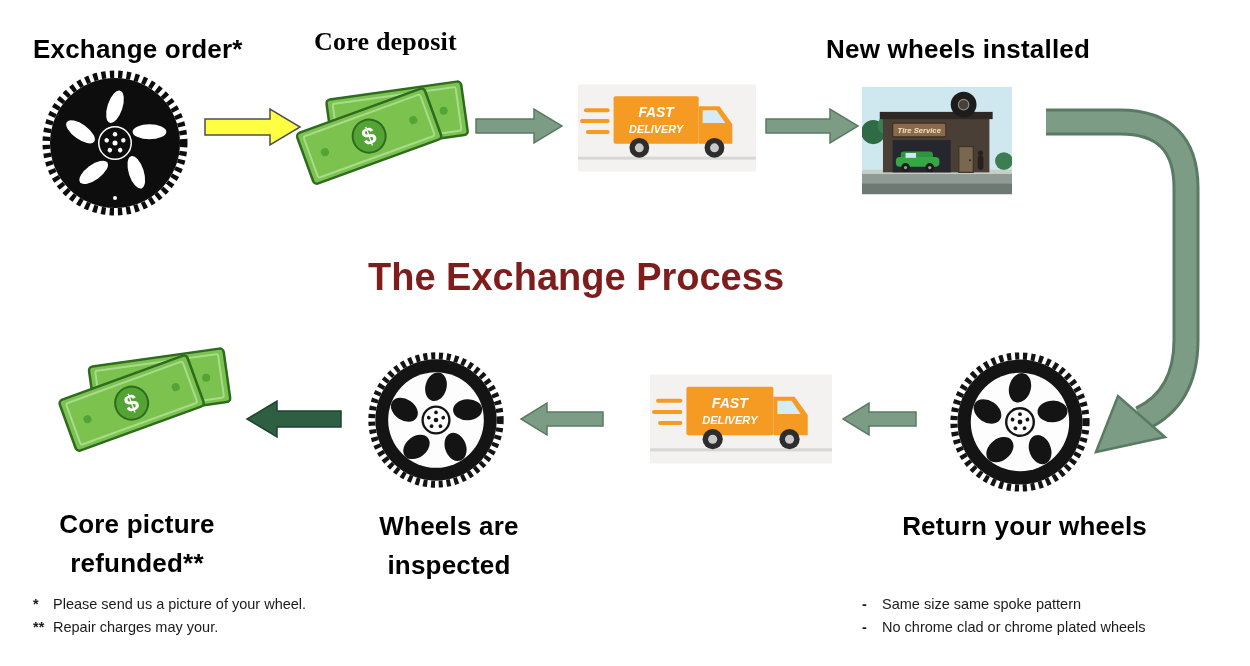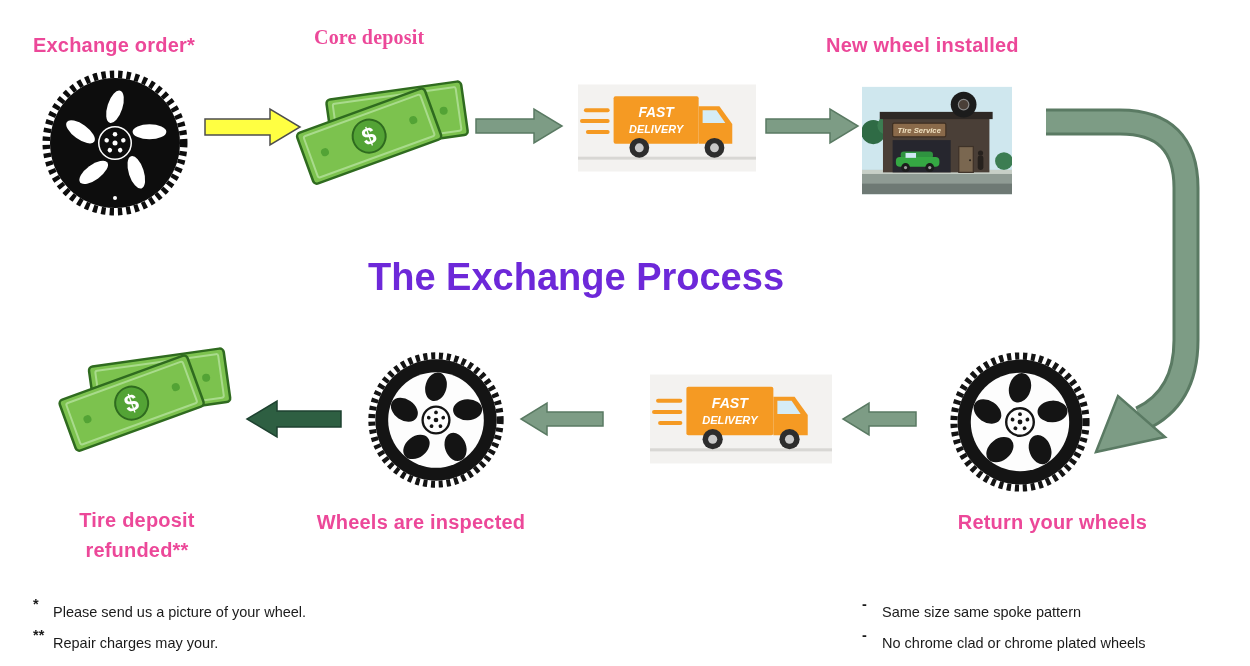--- a/index.html
+++ b/index.html
@@ -11,34 +11,34 @@
     overflow: hidden;
   }
   .arrows {
     position: absolute; inset: 0; width: 1250px; height: 666px;
     z-index: 1;
   }
   .icon { position: absolute; z-index: 2; }
   .icon svg { display: block; width: 100%; height: 100%; }
   .label {
     position: absolute; z-index: 3;
-    font-size: 20px; font-weight: 600; color: #ec4899;
+    font-size: 26px; font-weight: 600; color: #000000;
     letter-spacing: 0.2px; line-height: 1.5;
   }
   .label.center { text-align: center; }
   .title {
     position: absolute; z-index: 3;
     left: 251px; top: 256px; width: 650px;
     text-align: center;
-    font-size: 38px; font-weight: 700; color: #6d28d9;
+    font-size: 38px; font-weight: 700; color: #7f1d1d;
   }
   .footnotes { position: absolute; z-index: 3; font-size: 14.5px; color: #1b1b1b; }
   .fn-line { display: flex; margin-bottom: 7px; }
   .fn-marker { width: 20px; flex: 0 0 20px; font-weight: 600; }
-  .fn-text { flex: 1; margin-top: 8px; }
+  .fn-text { flex: 1; }
 </style>
 </head>
 <body>
 
 <svg class="arrows" viewBox="0 0 1250 666">
 
   <polygon points="205,119 270,119 270,109 300,127 270,145 270,135 205,135" fill="#FFFF42" stroke="#4d4d4d" stroke-width="1.5"></polygon>
   <polygon points="476,119 534,119 534,109 562,126 534,143 534,133 476,133" fill="#7D9C85" stroke="#5A7A63" stroke-width="1.5"></polygon>
   <polygon points="766,119 830,119 830,109 858,126 830,143 830,133 766,133" fill="#7D9C85" stroke="#5A7A63" stroke-width="1.5"></polygon>
 
@@ -114,21 +114,21 @@
     <text x="79" y="49" text-anchor="middle" font-size="11" font-weight="bold" font-style="italic" fill="#ffffff">DELIVERY</text>
     <path d="M122 22 L143 22 L156 40 L156 60 L122 60 Z" fill="#F59A23"></path>
     <path d="M126 26 L140 26 L149 39 L126 39 Z" fill="#d5ecf6"></path>
     <circle cx="62" cy="64" r="10" fill="#2d2d2d"></circle>
       <circle cx="62" cy="64" r="4.5" fill="#c9c9c9"></circle>
     <circle cx="138" cy="64" r="10" fill="#2d2d2d"></circle>
       <circle cx="138" cy="64" r="4.5" fill="#c9c9c9"></circle>
   </svg>
 </div>
 
-<div class="label" style="left:826px; top:30px;">New wheel installed</div>
+<div class="label" style="left:826px; top:30px;">New wheels installed</div>
 
 <div class="icon" style="left:862px; top:74px; width:150px; height:133px;">
   <svg viewBox="0 0 186 133">
     <rect width="186" height="133" fill="#cfe7ee"></rect>
     <circle cx="14" cy="56" r="15" fill="#2F6B45"></circle>
     <circle cx="30" cy="48" r="11" fill="#3C7D52"></circle>
     <circle cx="176" cy="92" r="11" fill="#3C7D52"></circle>
     <rect x="0" y="103" width="186" height="30" fill="#8F9B94"></rect>
     <rect x="0" y="103" width="186" height="5" fill="#C7CFC7"></rect>
     <rect x="0" y="120" width="186" height="13" fill="#6E7974"></rect>
@@ -169,21 +169,21 @@
       <rect x="0" y="0" width="136" height="54" rx="4" fill="#7CC24E" stroke="#2F6B1F" stroke-width="2.5"></rect>
       <rect x="6" y="5" width="124" height="44" rx="2" fill="none" stroke="#A9DB8C" stroke-width="2"></rect>
       <circle cx="21" cy="27" r="4" fill="#53A335"></circle>
       <circle cx="115" cy="27" r="4" fill="#53A335"></circle>
       <circle cx="68" cy="27" r="16.5" fill="#53A335" stroke="#2F6B1F" stroke-width="2"></circle>
       <text x="68" y="35" text-anchor="middle" font-size="24" font-weight="bold" fill="#ffffff">$</text>
     </g>
   </svg>
 </div>
 
-<div class="label center" style="left:27px; top:505px; width:220px;">Tire deposit refunded**</div>
+<div class="label center" style="left:27px; top:505px; width:220px;">Core picture refunded**</div>
 
 <div class="icon" style="left:366px; top:350px; width:140px; height:140px;">
   <svg viewBox="0 0 120 120">
     <circle cx="60" cy="60" r="55" fill="none" stroke="#141414" stroke-width="6" stroke-dasharray="3.5 3.2"></circle>
     <circle cx="60" cy="60" r="52" fill="#141414"></circle>
     <circle cx="60" cy="60" r="41" fill="#fdfdfd"></circle>
     <g fill="#141414">
       <ellipse cx="60" cy="31.5" rx="9" ry="12.5" transform="rotate(16 60 31.5)"></ellipse>
       <ellipse cx="60" cy="31.5" rx="9" ry="12.5" transform="rotate(72 60 60) rotate(16 60 31.5)"></ellipse>
       <ellipse cx="60" cy="31.5" rx="9" ry="12.5" transform="rotate(144 60 60) rotate(16 60 31.5)"></ellipse>
@@ -195,21 +195,21 @@
       <circle cx="60" cy="53.5" r="1.6"></circle>
       <circle cx="60" cy="53.5" r="1.6" transform="rotate(72 60 60)"></circle>
       <circle cx="60" cy="53.5" r="1.6" transform="rotate(144 60 60)"></circle>
       <circle cx="60" cy="53.5" r="1.6" transform="rotate(216 60 60)"></circle>
       <circle cx="60" cy="53.5" r="1.6" transform="rotate(288 60 60)"></circle>
       <circle cx="60" cy="60" r="2"></circle>
     </g>
   </svg>
 </div>
 
-<div class="label center" style="left:296px; top:507px; width:250px;">Wheels are inspected</div>
+<div class="label center" style="left:324px; top:507px; width:250px;">Wheels are inspected</div>
 
 <div class="icon" style="left:650px; top:374px; width:182px; height:90px;">
   <svg viewBox="0 0 180 88">
     <rect x="0" y="0" width="180" height="88" fill="#f3f2f0"></rect>
     <rect x="0" y="73" width="180" height="3" fill="#d8d7d4"></rect>
     <g fill="#F59A23">
       <rect x="6" y="24" width="26" height="4" rx="2"></rect>
       <rect x="2" y="35" width="30" height="4" rx="2"></rect>
       <rect x="8" y="46" width="24" height="4" rx="2"></rect>
     </g>

